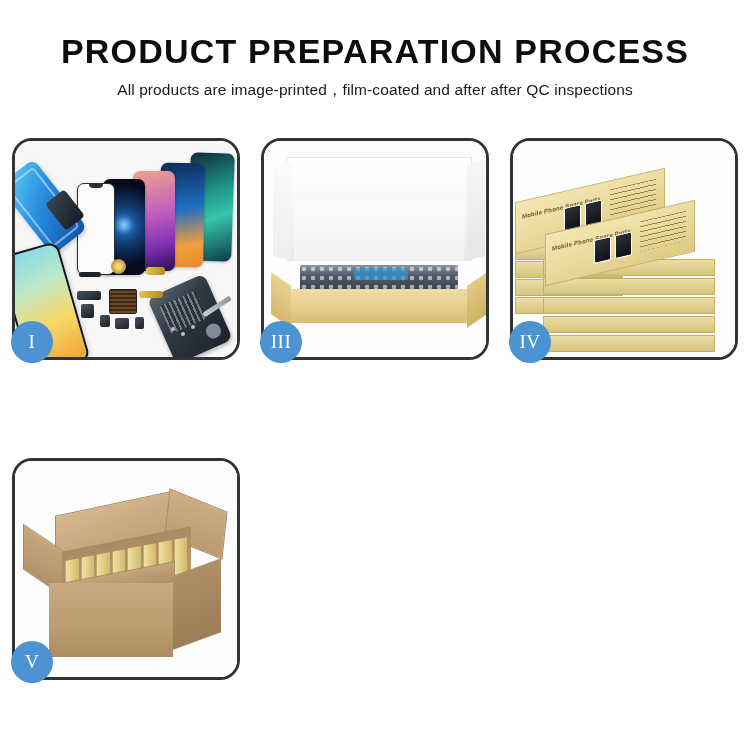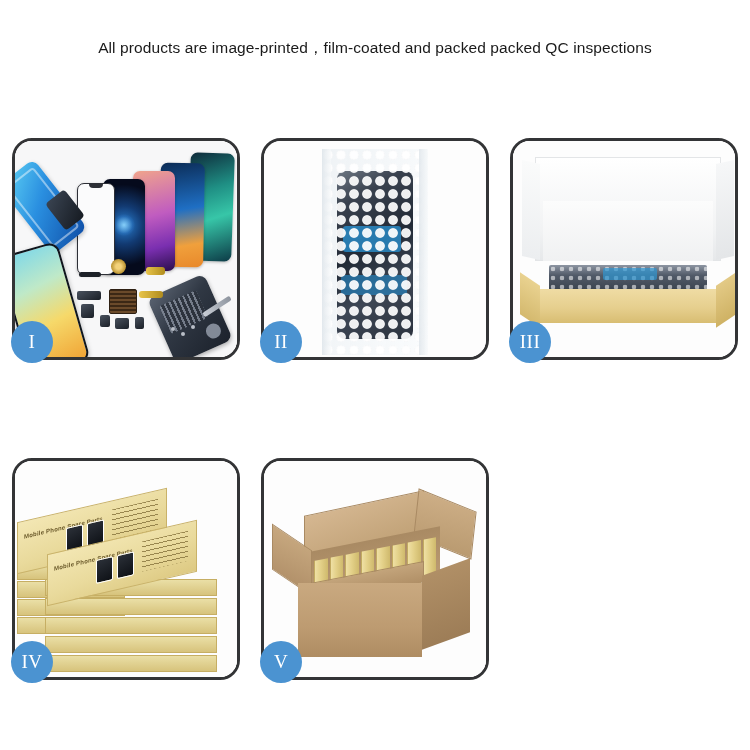--- a/index.html
+++ b/index.html
@@ -368,21 +368,22 @@
   }
   .c6-shadow {
     position: absolute; left: 18px; top: 168px; width: 178px; height: 10px;
     background: radial-gradient(ellipse at center, rgba(0,0,0,.16), transparent 70%);
   }
 </style>
 </head>
 <body>
 
 <div class="header">
-  <div class="subtitle">All products are image-printed，film-coated and packed packed QC inspections</div>
+  <div class="title">PRODUCT PREPARATION PROCESS</div>
+  <div class="subtitle">All products are image-printed，film-coated and after after QC inspections</div>
 </div>
 
 <div class="grid">
 
   <div class="panel">
     <div class="panel-inner">
       <div class="p1-bg"></div>
 
       <div class="phone-fan" style="inset:0;">
         <div class="ph ph-a"></div>
@@ -408,32 +409,20 @@
       <div class="part part-dark" style="left:100px; top:177px; width:14px; height:11px;"></div>
       <div class="part part-dark" style="left:120px; top:176px; width:9px;  height:12px;"></div>
       <div class="part part-flex" style="left:124px; top:150px; width:24px; height:7px;"></div>
       <div class="part part-screw" style="left:156px; top:186px;"></div>
       <div class="part part-screw" style="left:166px; top:191px;"></div>
       <div class="part part-screw" style="left:176px; top:184px;"></div>
     </div>
     <div class="badge">I</div>
   </div>
 
-  <div class="panel">
-    <div class="panel-inner">
-      <div class="bubble-bag">
-        <div class="bubble-item"></div>
-        <div class="bubbles-ring"></div>
-        <div class="bubbles"></div>
-        <div class="bag-seam-l"></div>
-        <div class="bag-seam-r"></div>
-      </div>
-    </div>
-    <div class="badge">II</div>
-  </div>
 
   <div class="panel">
     <div class="panel-inner">
       <div class="p3-bg"></div>
       <div class="box3-lid"></div>
       <div class="box3-foam"></div>
       <div class="box3-prod">
         <div class="box3-prod-tex"></div>
       </div>
       <div class="box3-front"></div>

